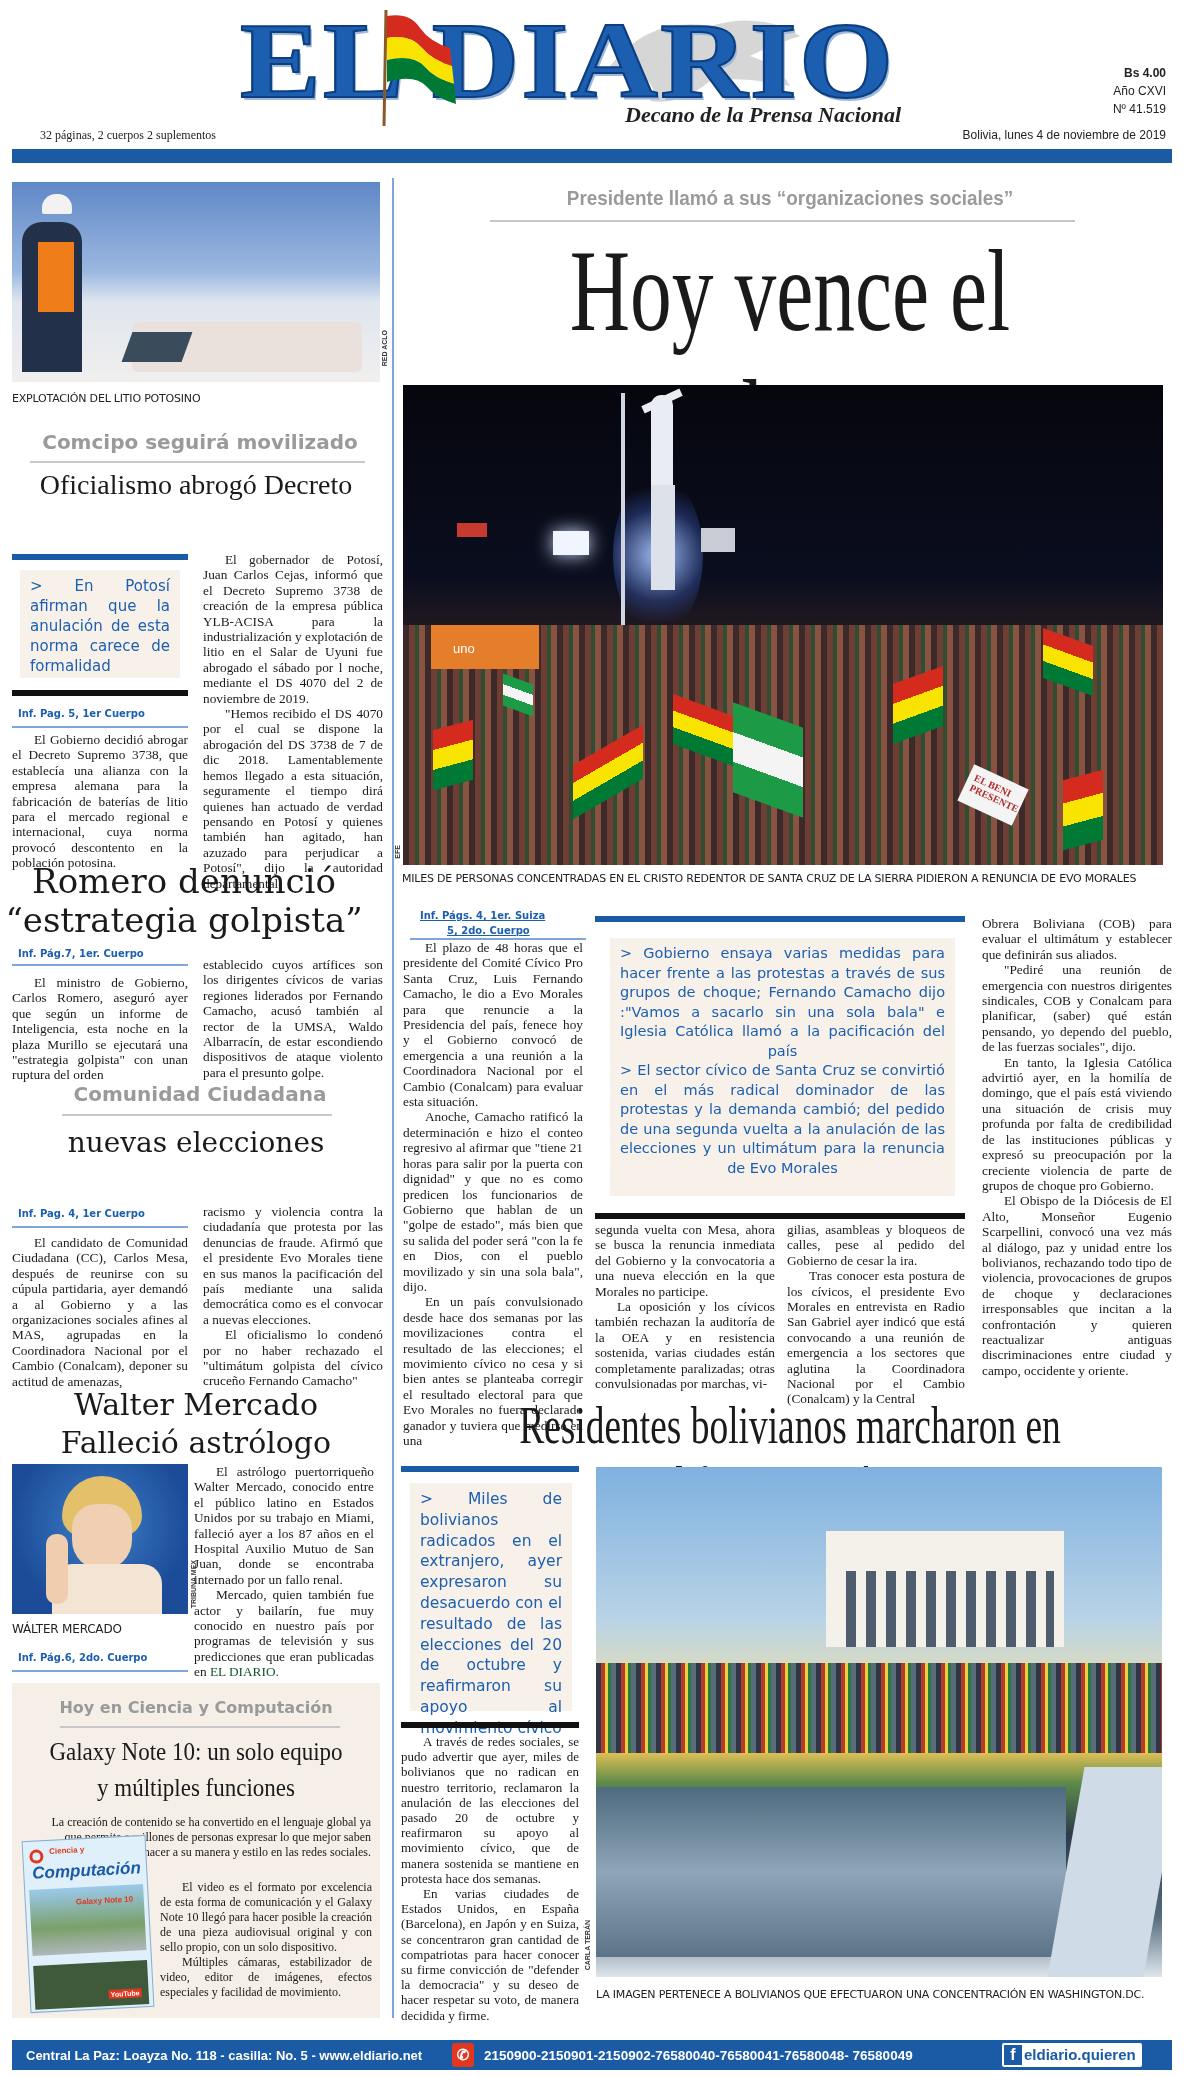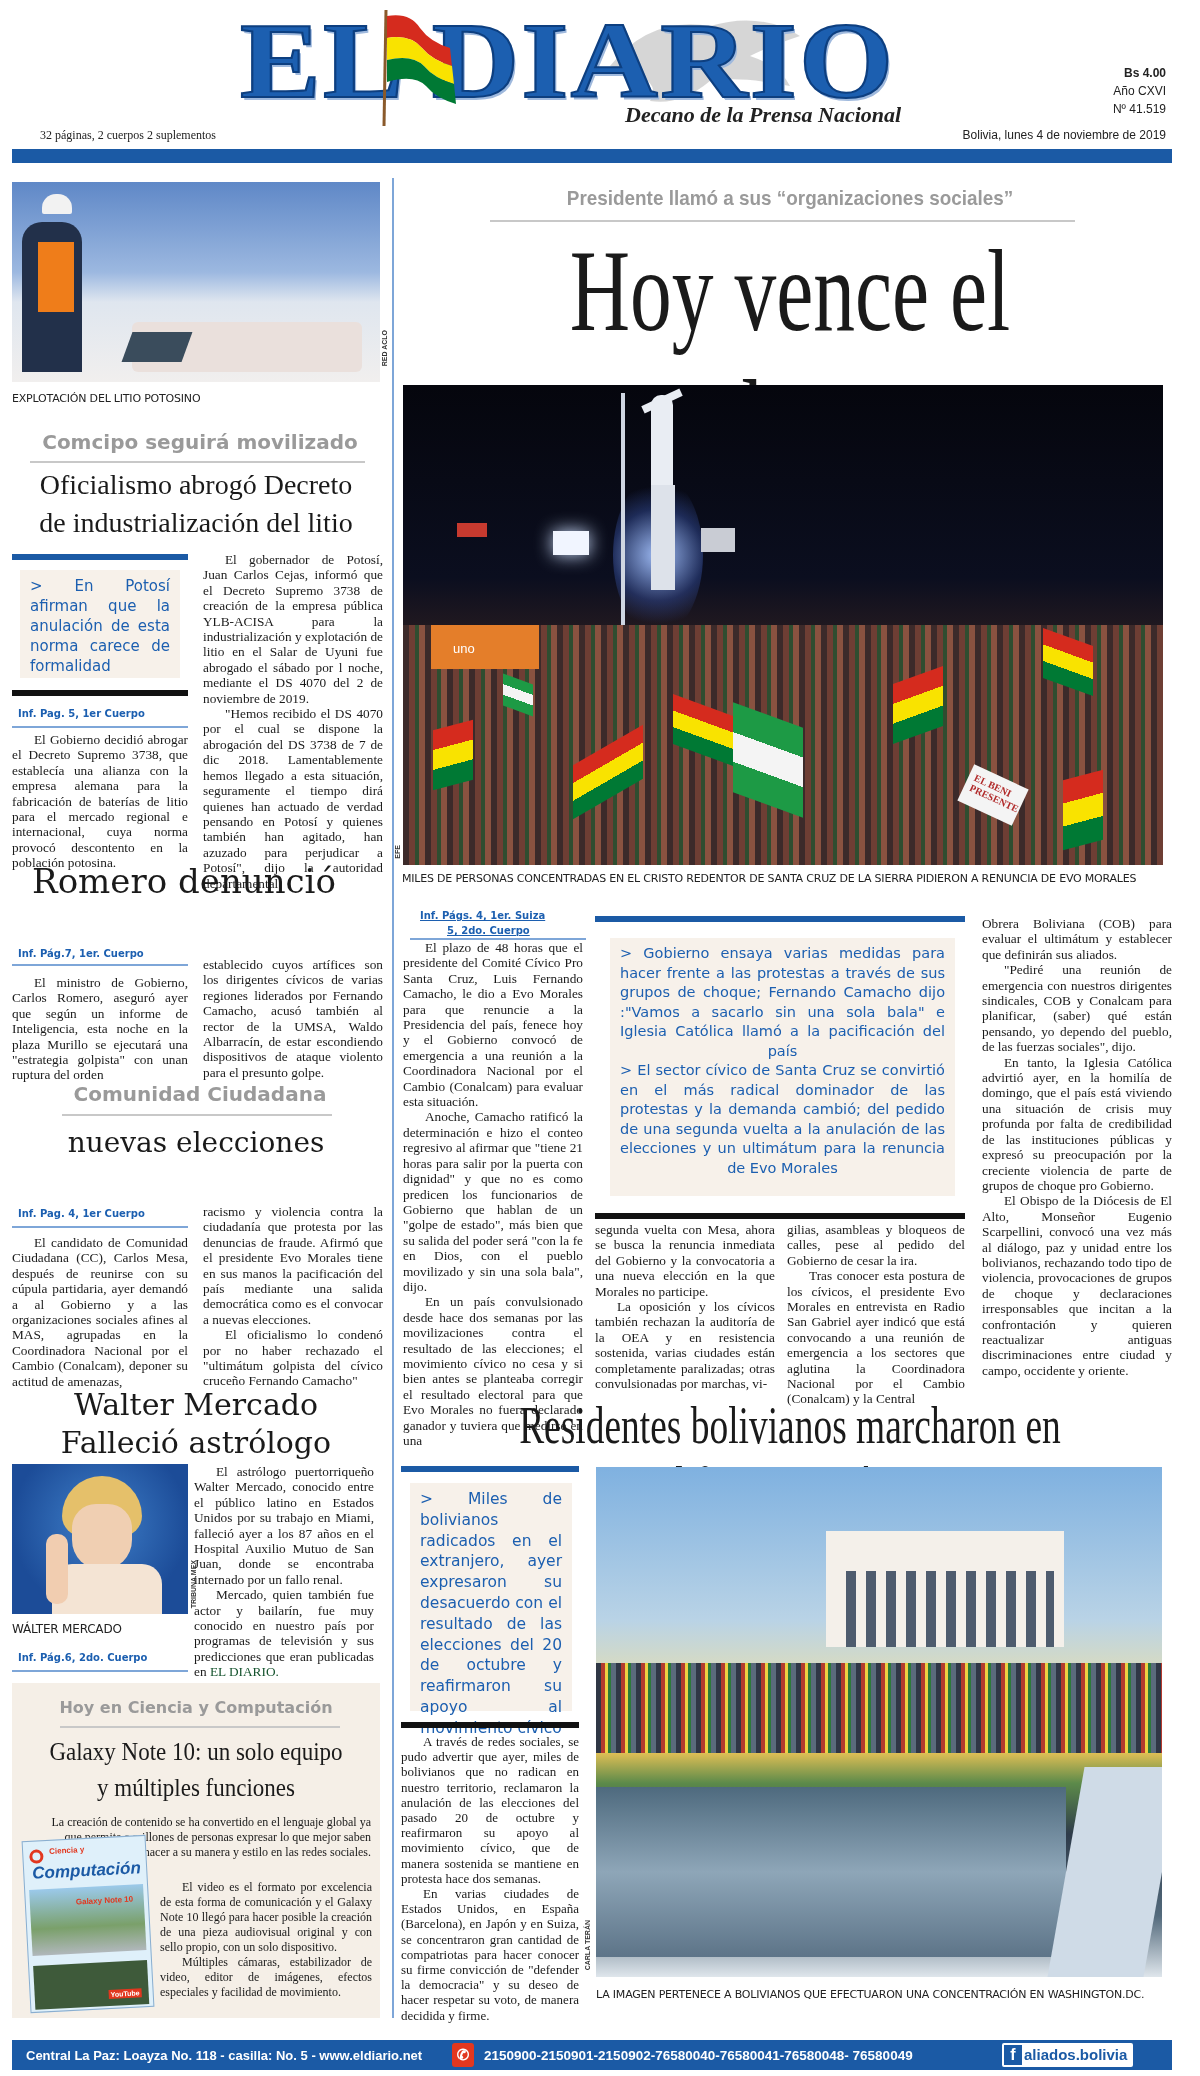--- a/index.html
+++ b/index.html
@@ -78,37 +78,37 @@
   <div class="abs" style="left:120px;top:140px;width:230px;height:50px;background:#eae0dc;border-radius:6px"></div>
   <div class="abs" style="left:115px;top:150px;width:60px;height:30px;background:#3a4c5c;transform:skewX(-20deg)"></div>
 </div>
 <div class="credit" style="left:381px;top:330px">RED ACLO</div>
 <div class="caption" style="left:12px;top:392px">EXPLOTACIÓN DEL LITIO POTOSINO</div>
 
 <div class="kicker" style="left:30px;top:430px;width:340px;font-size:20px">Comcipo seguirá movilizado</div>
 <div class="kicker-rule" style="left:30px;top:461px;width:335px"></div>
 <div class="headline" style="left:12px;top:466px;width:368px;font-size:28px;line-height:38px">
   <div>Oficialismo abrogó Decreto</div>
-  <div>de industrialización  del litio</div>
 </div>
 <div class="bluebar" style="left:12px;top:554px;width:176px"></div>
 <div class="pullquote" style="left:20px;top:570px;width:160px;height:108px;font-size:15px;line-height:20px">&gt; En Potosí afirman que la anulación de esta norma carece de formalidad</div>
 <div class="blackbar" style="left:12px;top:690px;width:176px"></div>
 <div class="ref" style="left:18px;top:708px">Inf. Pag. 5, 1er Cuerpo</div>
 <div class="ref-rule" style="left:12px;top:726px;width:176px"></div>
 <div class="body-text" style="left:12px;top:732px;width:176px">
   <p>El Gobierno  decidió abrogar el Decreto Supremo 3738, que establecía una alianza con la empresa alemana para la fabricación de baterías de litio para el mercado regional e internacional, cuya norma provocó descontento en la población potosina.</p>
 </div>
 <div class="body-text" style="left:203px;top:552px;width:180px">
   <p>El gobernador de Potosí, Juan Carlos Cejas, informó que el Decreto Supremo 3738 de creación de la empresa pública YLB-ACISA para la industrialización y explotación de litio en el Salar de Uyuni fue abrogado el sábado por l noche, mediante el DS 4070 del 2 de noviembre de 2019.</p>
   <p>"Hemos recibido el DS 4070 por el cual se dispone la abrogación del DS 3738 de 7 de dic 2018. Lamentablemente hemos llegado a esta situación, seguramente el tiempo dirá quienes han actuado de verdad pensando en Potosí y quienes también han agitado, han azuzado para perjudicar a Potosí", dijo la autoridad departamental.</p>
 </div>
 
 <div class="headline serif-wide" style="left:0;top:862px;width:368px;font-size:34px;line-height:39px">
   <div>Romero denunció</div>
+  <div>“estrategia golpista”</div>
 </div>
 <div class="ref" style="left:18px;top:948px">Inf. Pág.7, 1er. Cuerpo</div>
 <div class="ref-rule" style="left:12px;top:964px;width:176px"></div>
 <div class="body-text" style="left:12px;top:975px;width:176px">
   <p>El ministro de Gobierno, Carlos Romero, aseguró ayer que según un informe de Inteligencia, esta noche en la plaza Murillo se ejecutará una "estrategia golpista" con unan ruptura del orden</p>
 </div>
 <div class="body-text" style="left:203px;top:957px;width:180px">
   <p style="text-indent:0">establecido cuyos artífices son los dirigentes cívicos de varias regiones liderados por Fernando Camacho, acusó también al rector de la UMSA, Waldo Albarracín, de estar escondiendo dispositivos de ataque violento para el presunto golpe.</p>
 </div>
 
@@ -244,14 +244,14 @@
   <div class="abs" style="left:0;top:320px;width:470px;height:170px;background:linear-gradient(180deg,#4e6a7e,#8ea6b8 50%,#5d7488)"></div>
   <div class="abs" style="left:470px;top:300px;width:96px;height:210px;background:#cfdbe7;transform:skewX(-10deg)"></div>
 </div>
 <div class="credit" style="left:584px;top:1920px">CARLA TERÁN</div>
 <div class="caption" style="left:596px;top:1988px;width:580px;line-height:14px">LA IMAGEN PERTENECE A BOLIVIANOS QUE EFECTUARON UNA CONCENTRACIÓN EN WASHINGTON.DC.</div>
 
 <div class="footer">
   <span class="addr">Central La Paz: Loayza No. 118 - casilla: No. 5 - www.eldiario.net</span>
   <span class="phone-icon">✆</span>
   <span class="phones">2150900-2150901-2150902-76580040-76580041-76580048- 76580049</span>
-  <span class="fb"><span class="fb-icon">f</span><span>aliados.bolivia</span></span>
+  <span class="fb"><span class="fb-icon">f</span><span>eldiario.quieren</span></span>
 </div>
 
 </body></html>

